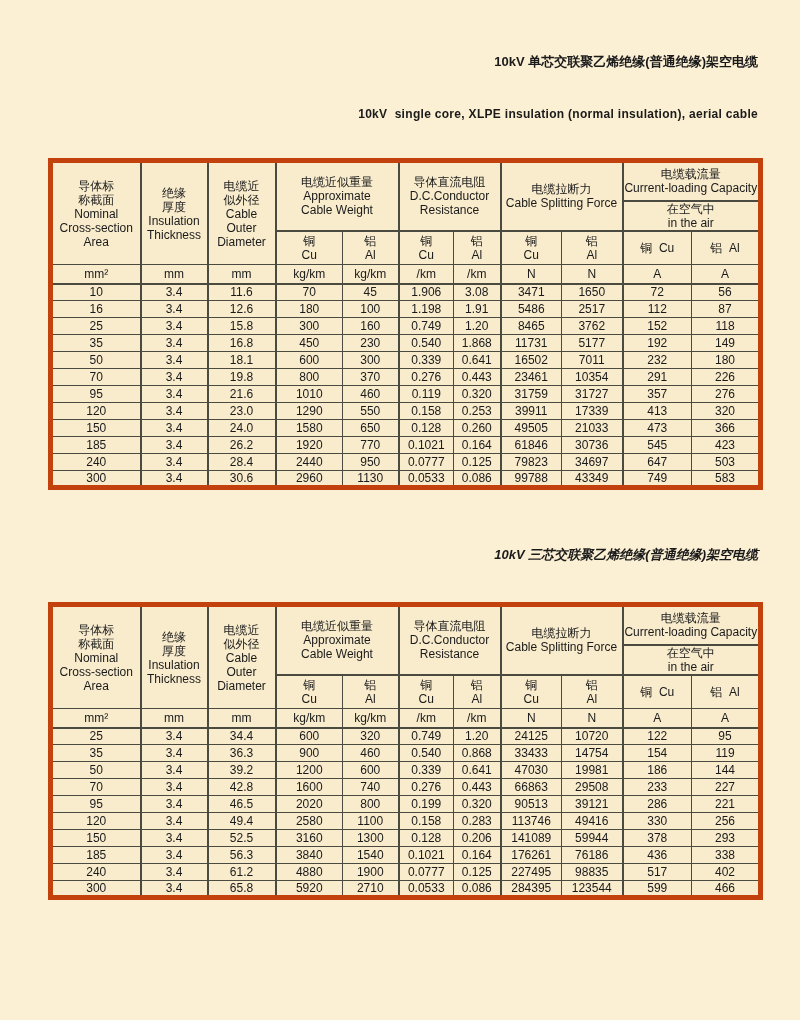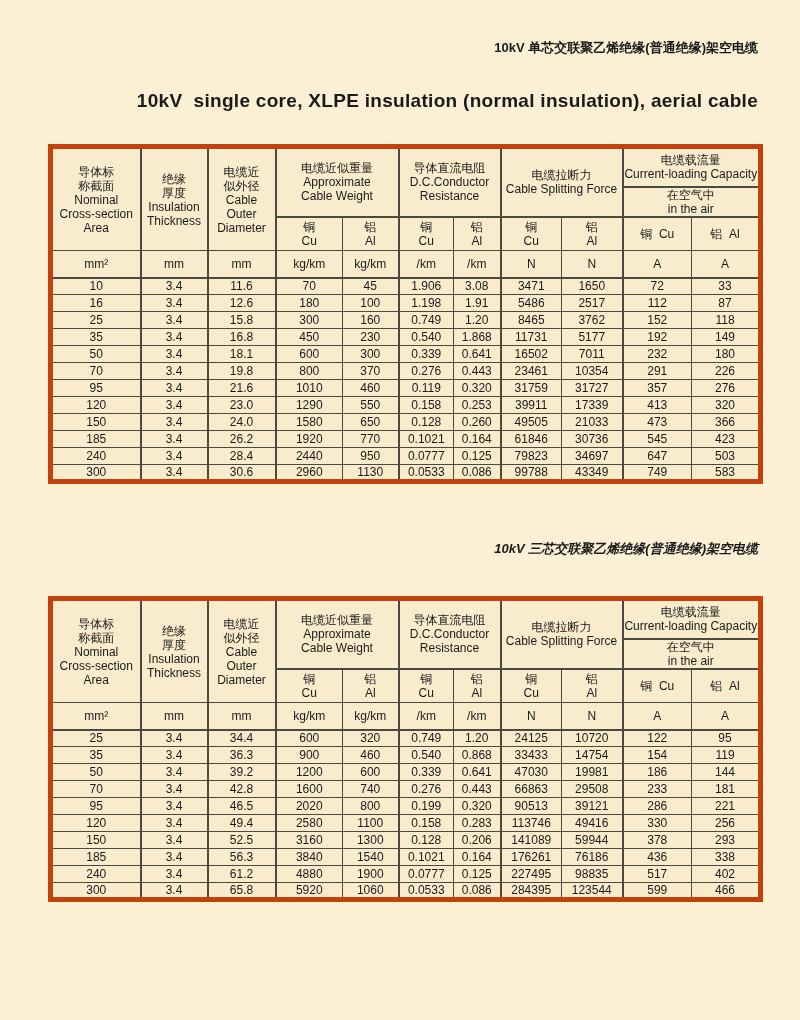--- a/index.html
+++ b/index.html
@@ -6,41 +6,41 @@
   html,body { width:800px; }
   body {
     width:800px; height:1020px;
     background:#FBEFD4;
     font-family:"Liberation Sans","DejaVu Sans",sans-serif;
     color:#1A1A1A;
     overflow:hidden;
   }
   .titles { width:710px; margin-left:48px; text-align:right; white-space:pre; }
   .titles .zh { font-size:13px; font-weight:700; line-height:17px; }
-  .titles .en { font-size:19px; font-weight:700; line-height:17px; letter-spacing:0.3px; }
-  .titles-1 { padding-top:3px; margin-bottom:17px;text-align:right; }
+  .titles .en { font-size:12px; font-weight:700; line-height:17px; letter-spacing:0.3px; }
+  .titles-1 { padding-top:17px; margin-bottom:17px;text-align:right; }
   .titles-2 { margin-top:20px; margin-bottom:21px;font-style:italic; }
 
   table.spec {
     border-collapse:collapse; table-layout:fixed;
     width:710px; margin-left:48px;
     background:#F9ECCD;
     border:5px solid #c2410c;
   }
   .spec th, .spec td {
     border:1px solid #4A4A40;
     text-align:center; vertical-align:middle;
     padding:0; color:#1A1A1A;
     overflow:hidden;
   }
   .spec th { font-weight:400; font-size:12px; line-height:14px; white-space:pre-line; }
   .spec tr.h1 > th { height:40px; }
   .spec tr.h2 > th { height:28px;margin-top:13px; }
   .spec tr.h3 > th { height:34px; }
-  .spec tr.units > th { height:27px; font-size:12px; border-bottom-width:2px;margin-left:38px; }
+  .spec tr.units > th { height:19px; font-size:12px; border-bottom-width:2px;margin-left:38px; }
   .spec tbody td { height:17px; font-size:12px; white-space:nowrap; }
   
   .spec tbody td:nth-child(1), .spec tbody td:nth-child(2), .spec tbody td:nth-child(3),
   .spec tbody td:nth-child(5), .spec tbody td:nth-child(7), .spec tbody td:nth-child(9),
   .spec tr.units th:nth-child(1), .spec tr.units th:nth-child(2), .spec tr.units th:nth-child(3),
   .spec tr.units th:nth-child(5), .spec tr.units th:nth-child(7), .spec tr.units th:nth-child(9),
   .spec th.vb { border-right-width:2px; }
   .spec th.hb { border-bottom-width:2px; }
 </style>
 </head>
@@ -131,21 +131,21 @@
         <td>10</td>
         <td>3.4</td>
         <td>11.6</td>
         <td>70</td>
         <td>45</td>
         <td>1.906</td>
         <td>3.08</td>
         <td>3471</td>
         <td>1650</td>
         <td>72</td>
-        <td>33</td>
+        <td>56</td>
       </tr>
       <tr>
         <td>16</td>
         <td>3.4</td>
         <td>12.6</td>
         <td>180</td>
         <td>100</td>
         <td>1.198</td>
         <td>1.91</td>
         <td>5486</td>
@@ -409,21 +409,21 @@
         <td>70</td>
         <td>3.4</td>
         <td>42.8</td>
         <td>1600</td>
         <td>740</td>
         <td>0.276</td>
         <td>0.443</td>
         <td>66863</td>
         <td>29508</td>
         <td>233</td>
-        <td>181</td>
+        <td>227</td>
       </tr>
       <tr>
         <td>95</td>
         <td>3.4</td>
         <td>46.5</td>
         <td>2020</td>
         <td>800</td>
         <td>0.199</td>
         <td>0.320</td>
         <td>90513</td>
@@ -481,21 +481,21 @@
         <td>227495</td>
         <td>98835</td>
         <td>517</td>
         <td>402</td>
       </tr>
       <tr>
         <td>300</td>
         <td>3.4</td>
         <td>65.8</td>
         <td>5920</td>
-        <td>1060</td>
+        <td>2710</td>
         <td>0.0533</td>
         <td>0.086</td>
         <td>284395</td>
         <td>123544</td>
         <td>599</td>
         <td>466</td>
       </tr>
     </tbody>
 </table>
 

